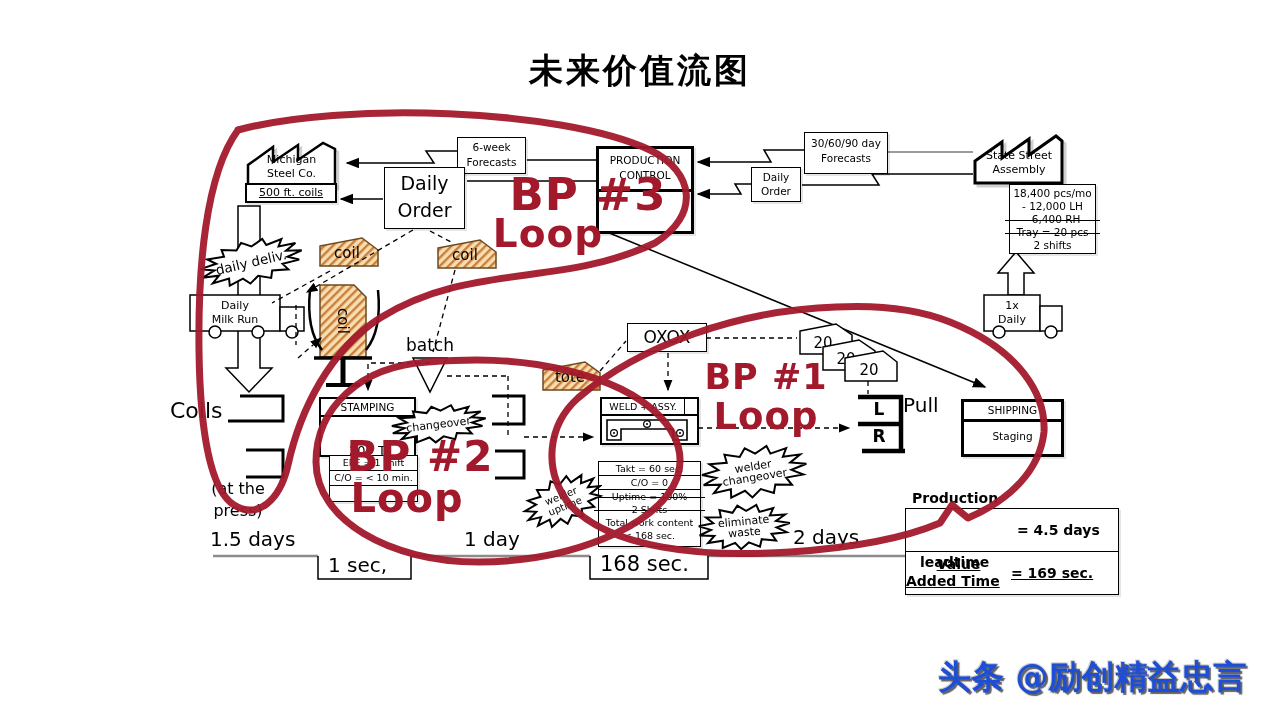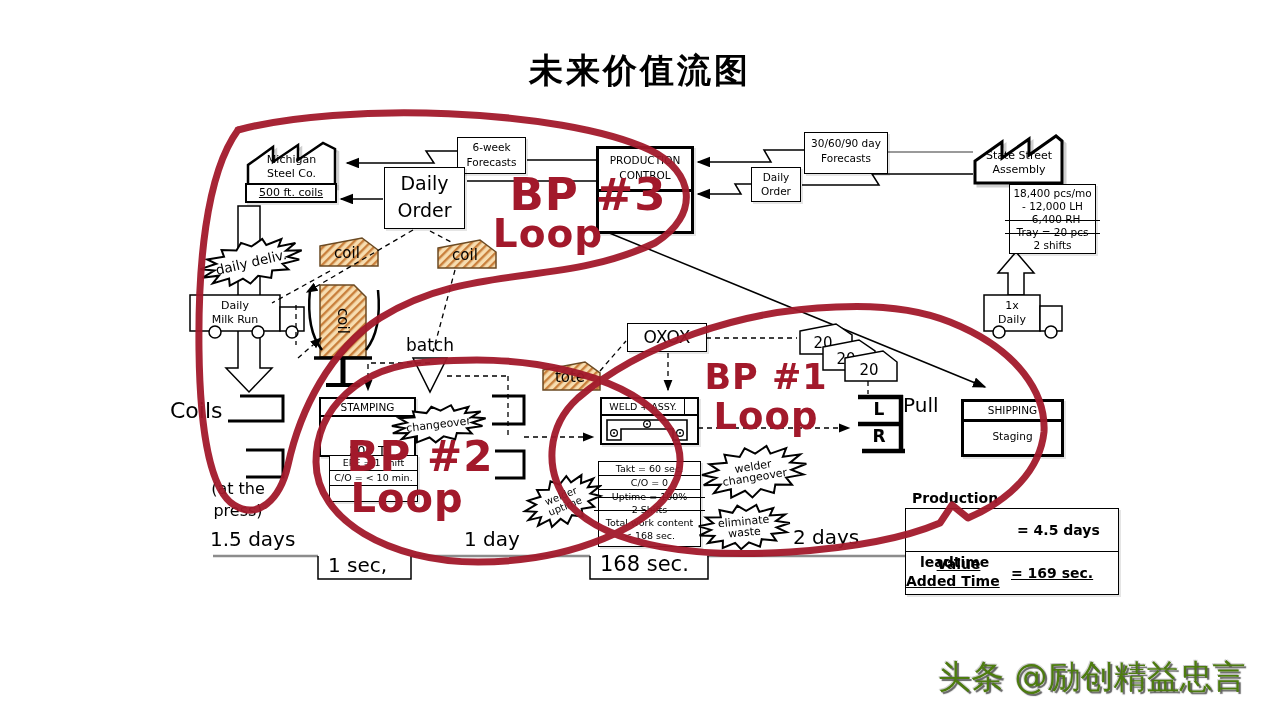--- a/index.html
+++ b/index.html
@@ -10,21 +10,21 @@
   .box{position:absolute;background:#fff;border:1.4px solid #000;box-shadow:2px 2px 0 rgba(0,0,0,.10);}
   .thick{border-width:2.6px;text-decoration:underline;}
   svg.layer{position:absolute;left:0;top:0;pointer-events:none;}
   .row{position:relative;line-height:13px;}
   .strike::after{content:"";position:absolute;left:-5px;right:-5px;top:52%;border-top:1.4px solid #000;}
   .divb{border-bottom:1.4px solid #000;}
   .burst{position:absolute;display:flex;align-items:center;justify-content:center;text-align:center;line-height:11px;}
   .burst .t{position:relative;z-index:1;}
   .burst-svg{position:absolute;inset:0;z-index:0;}
   .redtxt{position:absolute;color:#a2192b;font-weight:800;text-align:center;letter-spacing:1px;line-height:1;}
-  .wm{position:absolute;color:#4d7c0f;font-weight:normal;
+  .wm{position:absolute;color:#1d4ed8;font-weight:bold;
       text-shadow:2px 2px 1px rgba(70,70,70,.85),-1px -1px 0 rgba(140,140,140,.4),1px -1px 0 rgba(160,160,160,.3);}
 </style>
 </head>
 <body>
 
 <div id="stage">
 
   <svg class="layer" width="1280" height="720" viewBox="0 0 1280 720">
     <defs>
       <marker id="ah" markerWidth="11" markerHeight="9" refX="8" refY="3.5" orient="auto">

